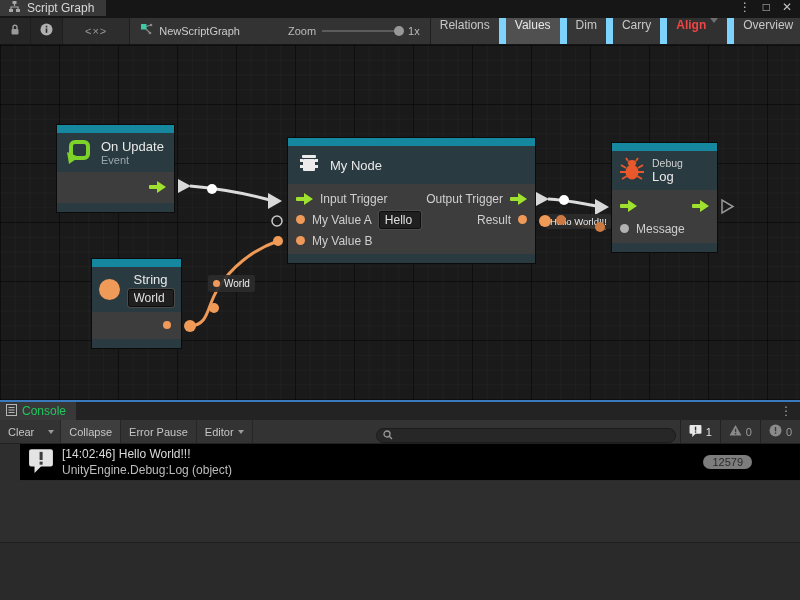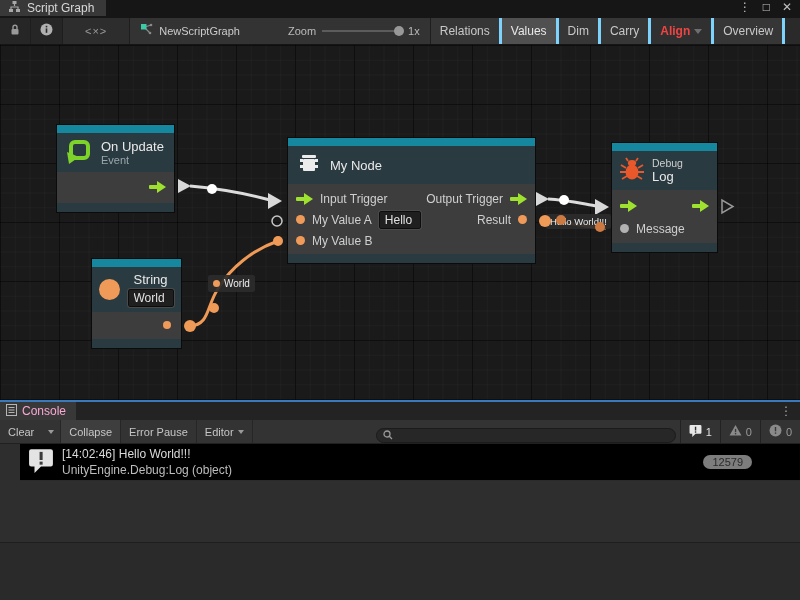--- a/index.html
+++ b/index.html
@@ -10,21 +10,21 @@
   
   .titlebar { position:absolute; left:0; top:0; width:800px; height:18px; background:#161616; display:flex; align-items:flex-start; }
   .doc-tab { display:flex; align-items:center; gap:6px; background:#383838; padding:0 12px 0 8px; font-size:12px; color:#d8d8d8; }
   .titlebar-right { margin-left:auto; display:flex; align-items:center; gap:12px; padding-right:8px; color:#c0c0c0; font-size:12px; }
   .titlebar-right span { cursor:default; }
 
   
   .gtoolbar { position:absolute; left:0; top:18px; width:800px; height:27px; background:#2a2a2a; border-bottom:1px solid #151515; display:flex; align-items:stretch; font-size:12px; color:#c8c8c8; overflow:hidden; }
   .gt-btn { display:flex; align-items:center; justify-content:center; padding:0 9px; border-right:1px solid #1e1e1e; background:#262626; }
   .gt-seg { display:flex; align-items:center; gap:6px; background:#333333; padding:0 10px; border-right:1px solid #1e1e1e;justify-content:center; }
-  .gt-text-btn { display:flex; align-items:center; gap:4px; padding:0 9px; background:#363636; border-right:3px solid #7dd3fc; }
+  .gt-text-btn { display:flex; gap:4px; padding:0 9px; background:#363636; border-right:7px solid #7dd3fc; }
   .gt-text-btn.active { background:#505050; color:#e8e8e8; }
   .gt-text-btn.disabled { background:#303030; color:#ef4444;font-weight:bold; }
   .zoom-track { width:80px; height:2px; background:#5c5c5c; position:relative; }
   .zoom-handle { position:absolute; right:-2px; top:-4px; width:10px; height:10px; border-radius:50%; background:#989898; }
   .tri-down { width:0; height:0; border-left:4px solid transparent; border-right:4px solid transparent; border-top:5px solid #9a9a9a; display:inline-block; }
 
   
   .canvas { position:absolute; left:0; top:45px; width:800px; height:355px;
     background-color:#1a1a1a;
     background-image:
@@ -48,21 +48,21 @@
   .flow-arrow b { position:absolute; right:0; top:0; width:0; height:0; border-top:6px solid transparent; border-bottom:6px solid transparent; border-left:9px solid #9ee22f; }
   .vdot { width:9px; height:9px; border-radius:50%; background:#f09a5a; display:inline-block; }
   .vdot.grey { background:#b2b2b2; }
   .inline-field { background:#1f1f1f; border:1px solid #0d0d0d; outline:1px solid #4a4a4a; border-radius:2px; color:#e0e0e0; font-size:12px; padding:1px 5px; font-family:"Liberation Sans",sans-serif; }
   .wires { position:absolute; left:0; top:0; pointer-events:none; }
   .chip { position:absolute; background:rgba(43,43,43,0.92); border-radius:2px; display:flex; align-items:center; gap:4px; padding:1px 5px; pointer-events:none; color:#ededed; }
 
   
   .console { position:absolute; left:0; top:400px; width:800px; height:200px; background:#2e2e2e; border-top:2px solid #3a79bb; }
   .ctabrow { height:18px; background:#232323; display:flex; align-items:stretch; }
-  .ctab { display:flex; align-items:center; gap:5px; background:#383838; padding:0 10px 0 6px; font-size:12px; color:#f9a8d4; }
+  .ctab { display:flex; align-items:center; gap:5px; background:#383838; padding:0 10px 0 6px; font-size:12px; color:#22c55e; }
   .cmenu { margin-left:auto; display:flex; align-items:center; padding-right:8px; color:#aaa; font-size:12px; }
   .ctoolbar { height:24px; background:#333333; border-bottom:1px solid #202020; display:flex; align-items:flex-end; font-size:11px; color:#c6c6c6; }
   .c-btn { display:flex; align-items:center; gap:4px; padding:0 8px; height:100%; border-right:1px solid #262626; }
   .c-btn.mini { padding:0 6px; }
   .c-btn.toggled { background:#3e3e3e; }
   .c-search { margin-left:auto; width:300px; height:15px; margin-right:4px; background:#272727; border:1px solid #1b1b1b; border-radius:8px; display:flex; align-items:center; padding:0 6px; gap:4px; }
   .c-search input { flex:1; background:transparent; border:none; outline:none; color:#ddd; font-size:11px; }
   .c-count { display:flex; align-items:center; gap:4px; padding:0 8px; height:100%; border-left:1px solid #222; font-size:11px; }
   .c-count .n1 { color:#e0e0e0; } .c-count .n0 { color:#9a9a9a; }
   .c-list { height:98px; background:#2e2e2e; }

